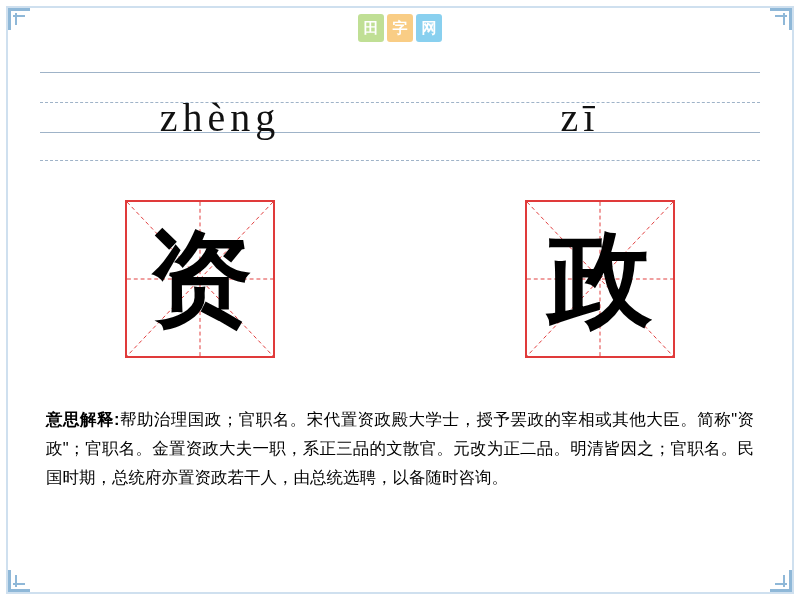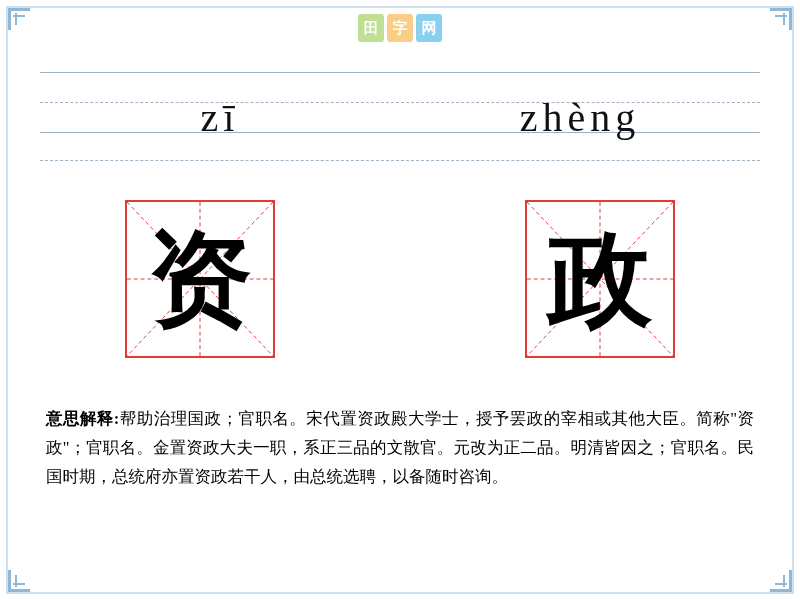--- a/index.html
+++ b/index.html
@@ -173,21 +173,21 @@
     color: #000000;
     font-weight: bold;
   }
 
   
   .explain {
     position: absolute;
     left: 46px;
     right: 46px;
     top: 405px;
-    font-family: Liberation Serif, serif;
+    font-family: Liberation Sans, sans-serif;
     font-size: 16.5px;
     line-height: 1.75;
     color: #000000;
     text-align: justify;
   }
   .explain .label {
     font-weight: bold;
   }
 </style>
 </head>
@@ -228,22 +228,22 @@
     <div class="wm-box wm-3">网</div>
   </div>
 
   <div class="staff">
     <div class="staff-line solid l0"></div>
     <div class="staff-line l1"></div>
     <div class="staff-line solid l2"></div>
     <div class="staff-line l3"></div>
 
     <div class="pinyin-row">
+      <div class="pinyin-cell">zhèng</div>
       <div class="pinyin-cell">zī</div>
-      <div class="pinyin-cell">zhèng</div>
     </div>
   </div>
 
   <div class="chars">
 
     <div class="char-cell">
       <div class="tianzige">
         <svg class="diag" viewBox="0 0 150 158" preserveAspectRatio="none">
           <line x1="0" y1="0" x2="150" y2="158" stroke="#e03a3a" stroke-width="1" stroke-dasharray="4,3"></line>
           <line x1="150" y1="0" x2="0" y2="158" stroke="#e03a3a" stroke-width="1" stroke-dasharray="4,3"></line>

